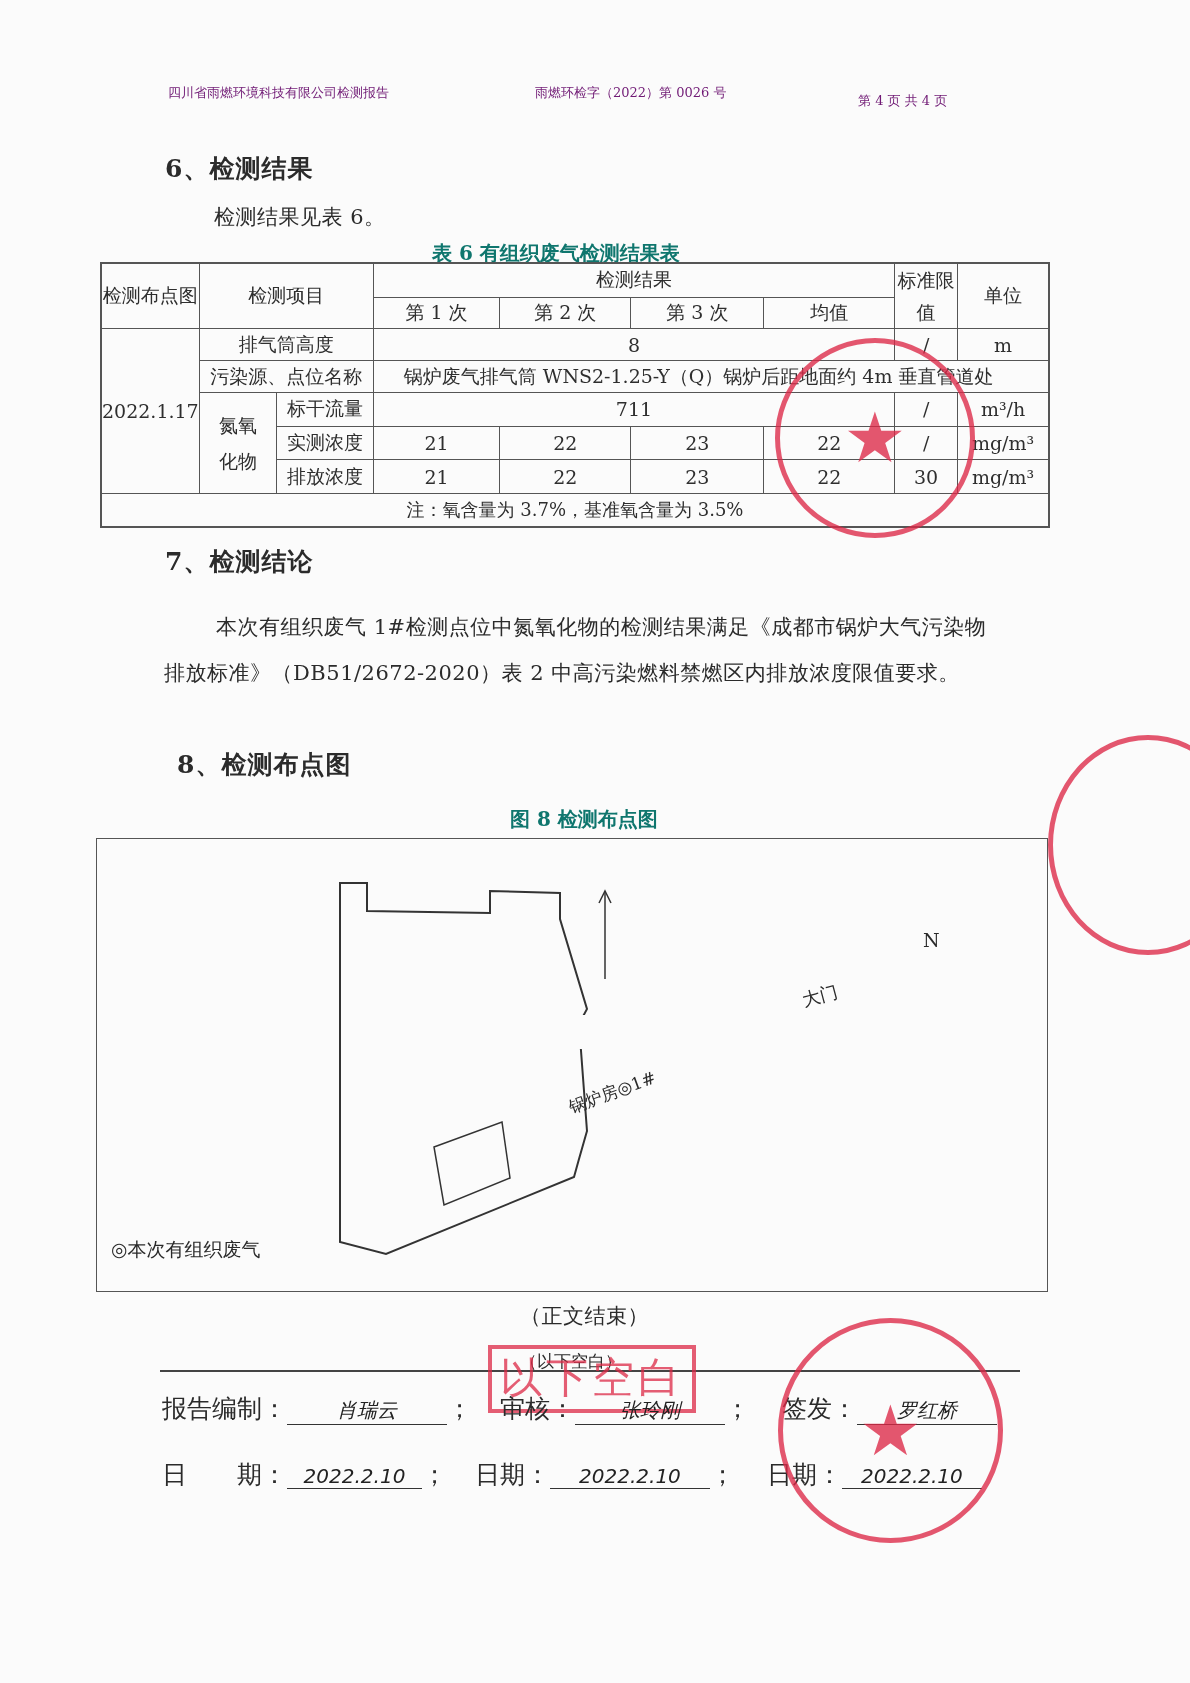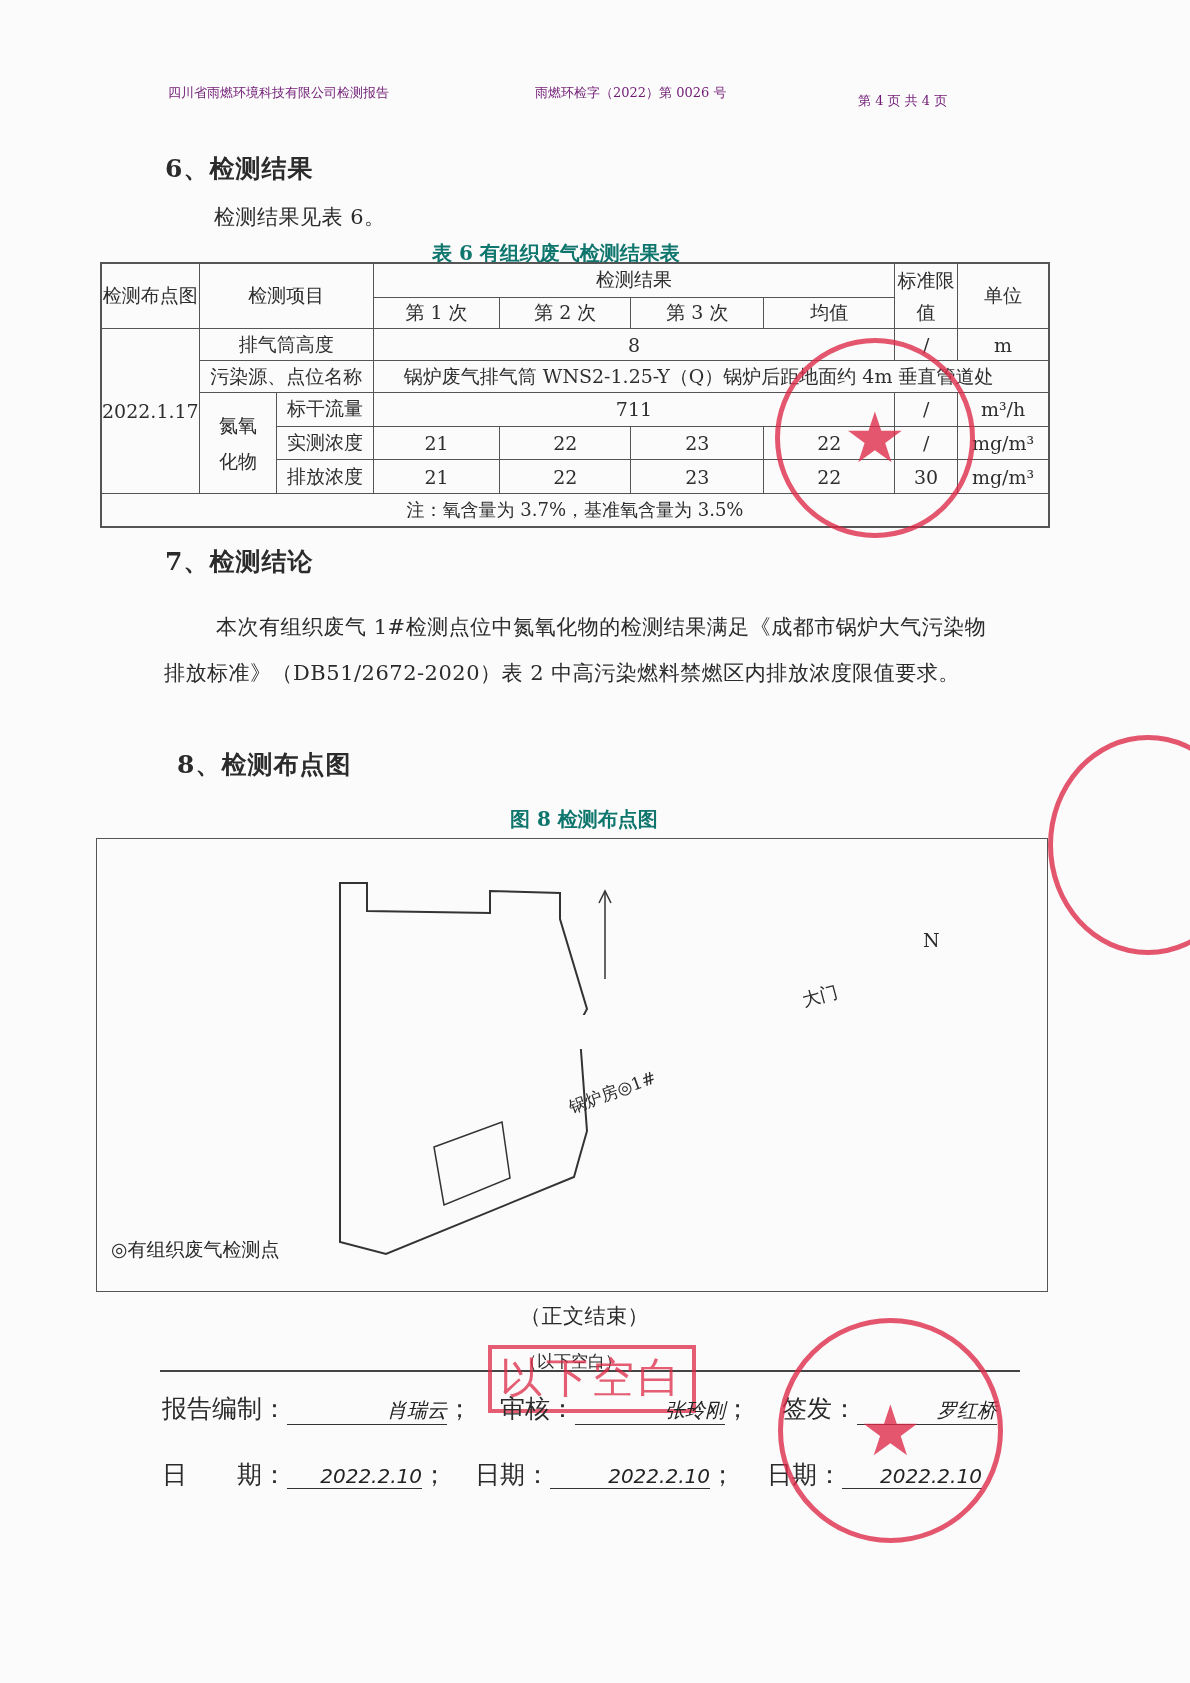--- a/index.html
+++ b/index.html
@@ -33,21 +33,21 @@
     position: absolute; border: 5px solid rgba(220,40,70,0.78); border-radius: 50%;
     color: rgba(220,40,70,0.78); pointer-events: none;
   }
   .stamp .star { position: absolute; left: 50%; top: 50%; transform: translate(-50%,-50%); font-size: 70px; line-height: 1; }
   .blank-stamp {
     position: absolute; left: 488px; top: 1345px; width: 200px; height: 60px;
     border: 4px solid rgba(220,40,70,0.75); color: rgba(220,40,70,0.75);
     font-size: 42px; text-align: center; line-height: 58px; letter-spacing: 4px;
   }
   .sign-row { font-size: 25px; color: #2b2b2b; white-space: nowrap; }
-  .sig-line { display: inline-block; border-bottom: 1.5px solid #333; text-align: right;
+  .sig-line { display: inline-block; border-bottom: 1.5px solid #333; text-align: center;
     font-family: "DejaVu Sans", sans-serif; font-style: italic; font-size: 20px; color: #222; }
   .hr { position: absolute; height: 1.5px; background: #444; }
 </style>
 </head>
 <body>
 
 <div class="abs hdr" style="left:168px;">四川省雨燃环境科技有限公司检测报告</div>
 <div class="abs hdr" style="left:535px;">雨燃环检字（2022）第 0026 号</div>
 <div class="abs hdr" style="left:858px; top:92px;">第 4 页 共 4 页</div>
 
@@ -140,21 +140,21 @@
     <polyline fill="none" stroke="#333" stroke-width="2" points="243,46 243,44 270,44 270,72 393,74 393,52 463,54 463,80 490,170 482,185 490,292 482,320 477,338 289,415 243,403 243,46"></polyline>
     <polygon fill="none" stroke="#333" stroke-width="1.5" points="337,308 405,283 413,339 347,366"></polygon>
     <line x1="508" y1="52" x2="508" y2="140" stroke="#333" stroke-width="1.5"></line>
     <polyline fill="none" stroke="#333" stroke-width="1.5" points="502,64 508,52 514,64"></polyline>
     <rect x="470" y="176" width="40" height="34" fill="#fbfbfb"></rect>
   </svg>
   <div class="abs" style="left:705px; top:145px; font-size:18px; transform:rotate(-15deg);">大门</div>
   <div class="abs" style="left:470px; top:242px; font-size:17px; transform:rotate(-20deg);">锅炉房◎1#</div>
   <div class="abs" style="left:826px; top:90px; font-size:19px;">N</div>
   <span class="abs" style="left:796px; top:60px; width:1px; height:1px;"></span>
-  <div class="abs" style="left:14px; top:398px; font-size:19px;">◎有组织废气检测点</div>
+  <div class="abs" style="left:14px; top:398px; font-size:19px;">◎本次有组织废气</div>
 </div>
 
 <div class="abs para" style="left:520px; top:1302px;">（正文结束）</div>
 <div class="hr" style="left:160px; top:1370px; width:860px;"></div>
 <div class="abs" style="left:520px; top:1350px; font-size:17px;">（以下空白）</div>
 <div class="blank-stamp">以下空白</div>
 
 <div class="abs sign-row" style="left:162px; top:1392px;">
   <span>报告编制：</span><span class="sig-line" style="width:160px;">肖瑞云</span><span>；</span>
   <span style="margin-left:20px;">审核：</span><span class="sig-line" style="width:150px;">张玲刚</span><span>；</span>

